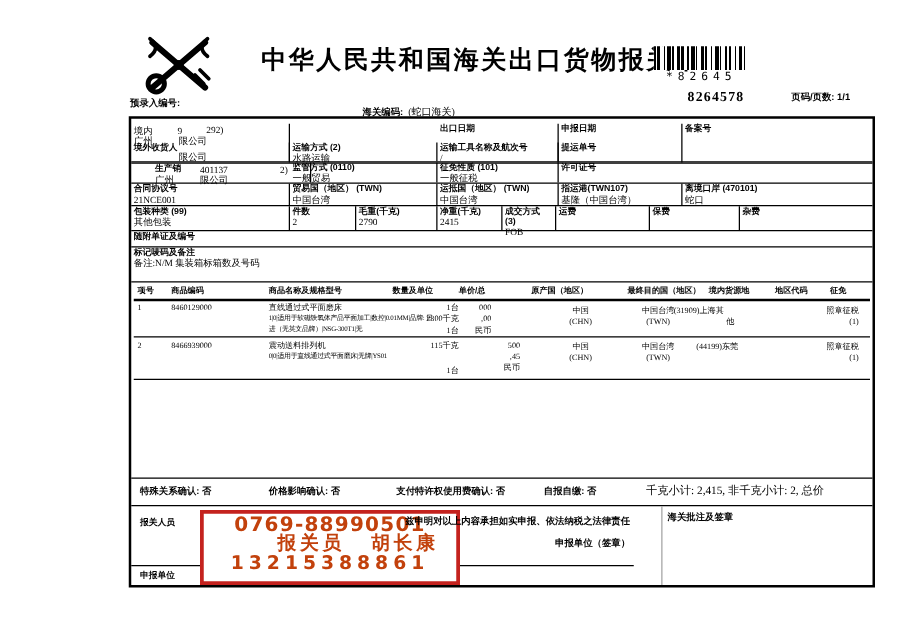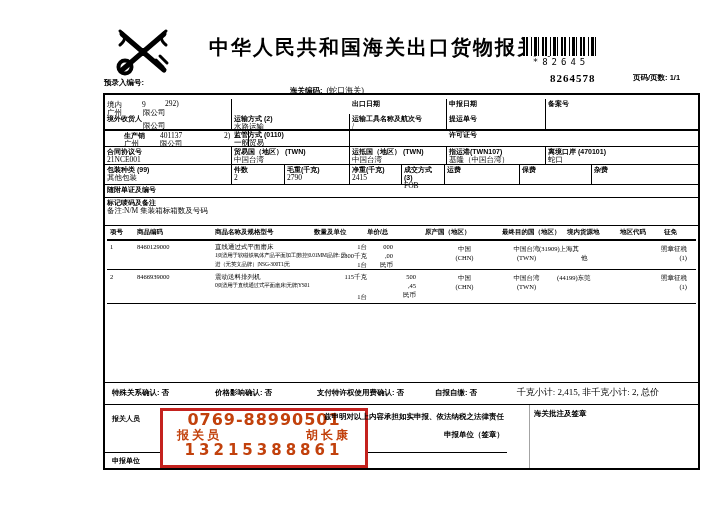--- a/index.html
+++ b/index.html
@@ -18,21 +18,21 @@
   .ra{text-align:right;}
   .ctr{text-align:center;}
   .hline{position:absolute;left:2px;width:589px;background:#000;}
   .title{position:absolute;left:135px;top:34px;width:500px;text-align:center;font-size:20px;font-weight:bold;letter-spacing:2px;font-family:"Liberation Serif","DejaVu Serif",serif;}
   .barcode{position:absolute;left:523px;top:37px;width:76px;height:19px;background:repeating-linear-gradient(90deg,#000 0 2px,#fff 2px 3px,#000 3px 5px,#fff 5px 8px,#000 8px 9px,#fff 9px 11px,#000 11px 14px,#fff 14px 15px,#000 15px 16px,#fff 16px 19px);}
   .bctext{position:absolute;left:521px;top:57px;width:80px;text-align:center;font-family:"DejaVu Sans Mono",monospace;font-size:9px;letter-spacing:4px;}
   .serial{position:absolute;left:550px;top:72px;font-weight:bold;font-size:11px;letter-spacing:1px;}
   .pageinfo{position:absolute;left:633px;top:73px;font-family:"Liberation Sans",sans-serif;font-weight:bold;font-size:7.5px;}
   .stamp{position:absolute;left:55px;top:3px;width:208px;height:60px;border:3px solid #c4221e;background:#fff;box-sizing:border-box;color:#c2410c;text-align:center;}
   .stamp .l1{font-family:"DejaVu Sans",sans-serif;font-weight:bold;font-size:16px;line-height:17px;letter-spacing:1px;}
-  .stamp .l2{display:flex;justify-content:space-between;padding:0 14px;font-family:"Liberation Sans",sans-serif;font-weight:bold;font-size:12px;line-height:14px;letter-spacing:3px;}
+  .stamp .l2{display:flex;justify-content:flex-end;padding:0 14px;font-family:"Liberation Sans",sans-serif;font-weight:bold;font-size:15px;line-height:14px;letter-spacing:3px;gap:21px;}
   .stamp .l3{font-family:"DejaVu Sans",sans-serif;font-weight:bold;font-size:15px;line-height:17px;letter-spacing:4px;}
 </style>
 </head>
 <body>
 
 <div class="abs" style="left:0;top:0;width:720px;height:509px;">
 
   <div class="abs" style="left:112px;top:26px;width:62px;height:54px;">
     <svg width="62" height="54" viewBox="0 0 62 54">
       <g stroke="#000" stroke-linecap="round" fill="none">
@@ -101,20 +101,24 @@
       <div class="c br" style="left:0;width:127px;margin-left:17px;">
         <span class="s lbl" style="left:2px;top:2px;">生产销</span>
         <span class="s val" style="left:38px;top:2px;">401137</span>
         <span class="s val" style="left:102px;top:2px;">2)</span>
         <span class="s val" style="left:2px;top:10px;">广州</span>
         <span class="s val" style="left:38px;top:10px;">限公司</span>
       </div>
       <div class="c br" style="left:127px;width:118px;">
         <div class="lbl">监管方式 (0110)</div>
         <div class="val">一般贸易</div>
+      </div>
+      <div class="c br" style="left:245px;width:97px;">
+        <div class="lbl">征免性质 (101)</div>
+        <div class="val">一般征税</div>
       </div>
       <div class="c" style="left:342px;width:251px;">
         <div class="lbl">许可证号</div>
       </div>
     </div>
 
     <div class="row" style="top:52px;height:18px;">
       <div class="c br" style="left:0;width:127px;">
         <div class="lbl">合同协议号</div>
         <div class="val">21NCE001</div>

